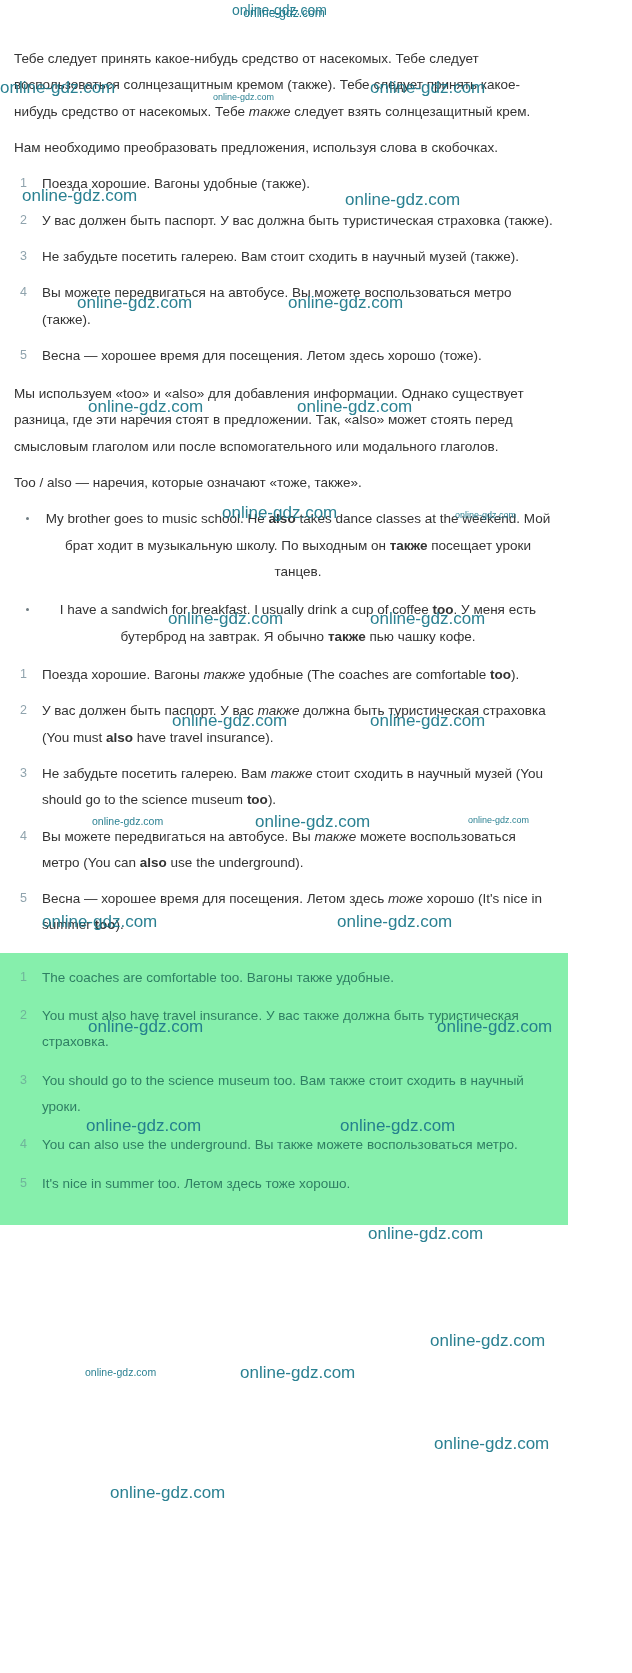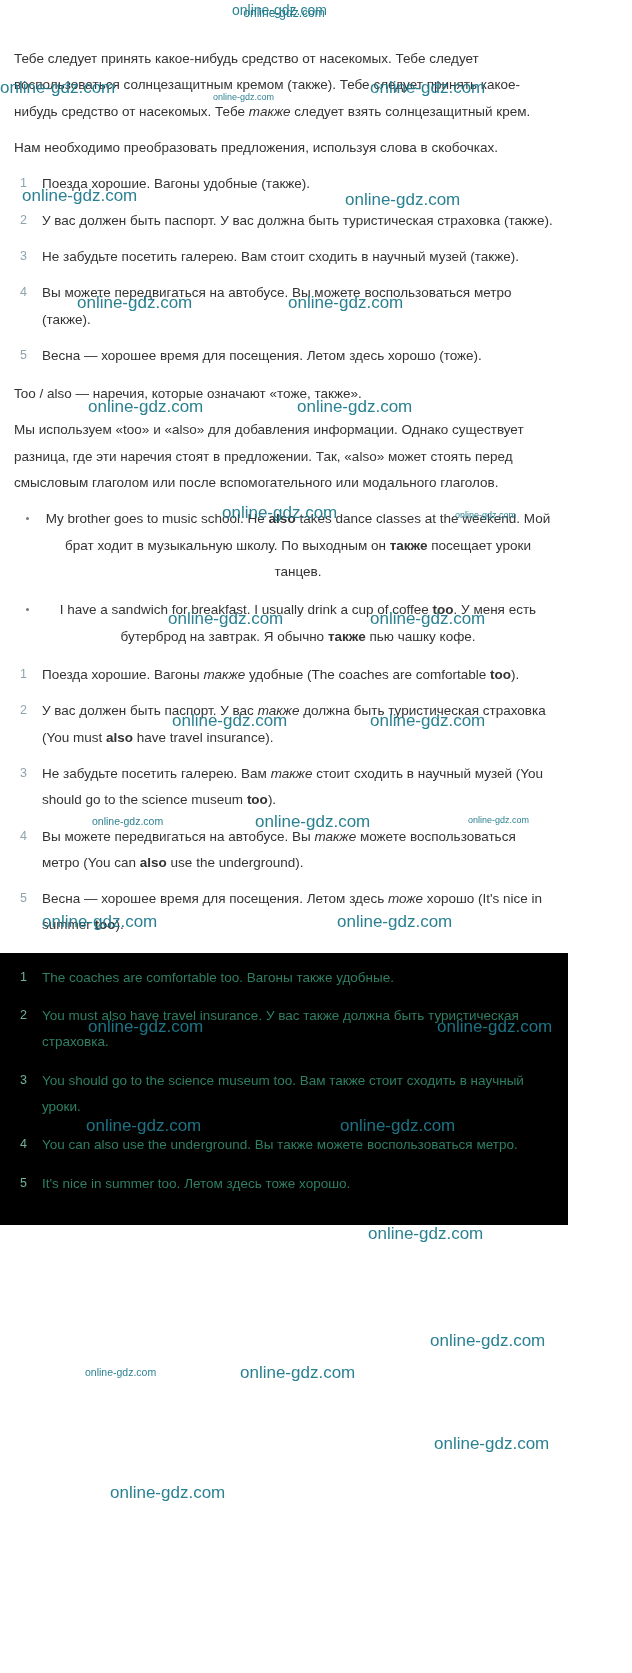--- a/index.html
+++ b/index.html
@@ -71,21 +71,21 @@
     content: "";
     position: absolute;
     left: 6px;
     top: 11px;
     width: 3px;
     height: 3px;
     border-radius: 50%;
     background: #6f7c82;
   }
   .answers {
-    background: #000000;
+    background: #86efac;
     padding: 12px 14px 16px 14px;
     margin-top: 14px;
   }
   .answers ol.numlist > li {
     color: #2f7f63;
     margin-bottom: 12px;
   }
   .answers ol.numlist > li::before {
     color: #6fb49a;
   }
@@ -129,22 +129,22 @@
     <p class="para intro-first">Нам необходимо преобразовать предложения, используя слова в скобочках.</p>
 
     <ol class="numlist">
       <li>Поезда хорошие. Вагоны удобные (также).</li>
       <li>У вас должен быть паспорт. У вас должна быть туристическая страховка (также).</li>
       <li>Не забудьте посетить галерею. Вам стоит сходить в научный музей (также).</li>
       <li>Вы можете передвигаться на автобусе. Вы можете воспользоваться метро (также).</li>
       <li>Весна — хорошее время для посещения. Летом здесь хорошо (тоже).</li>
     </ol>
 
+    <p class="para">Мы используем «too» и «also» для добавления информации. Однако существует разница, где эти наречия стоят в предложении. Так, «also» может стоять перед смысловым глаголом или после вспомогательного или модального глаголов.</p>
     <p class="para">Too / also — наречия, которые означают «тоже, также».</p>
-    <p class="para">Мы используем «too» и «also» для добавления информации. Однако существует разница, где эти наречия стоят в предложении. Так, «also» может стоять перед смысловым глаголом или после вспомогательного или модального глаголов.</p>
 
     <ul class="bullets">
       <li>My brother goes to music school. He <b>also</b> takes dance classes at the weekend. Мой брат ходит в музыкальную школу. По выходным он <b>также</b> посещает уроки танцев.</li>
     </ul>
 
 
     <ul class="bullets">
       <li>I have a sandwich for breakfast. I usually drink a cup of coffee <b>too</b>. У меня есть бутерброд на завтрак. Я обычно <b>также</b> пью чашку кофе.</li>
     </ul>
 

